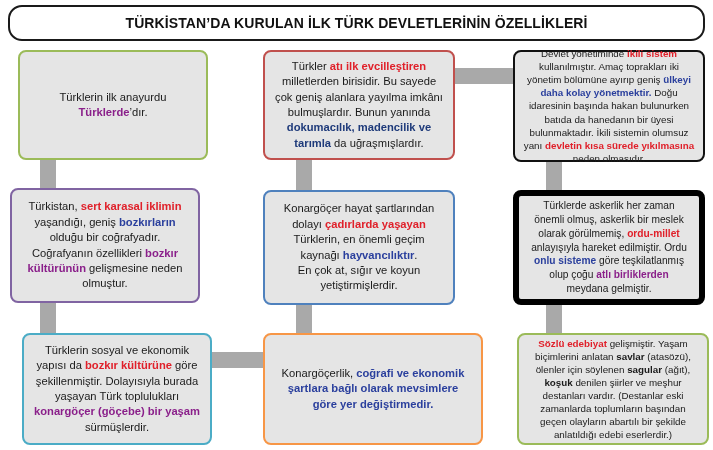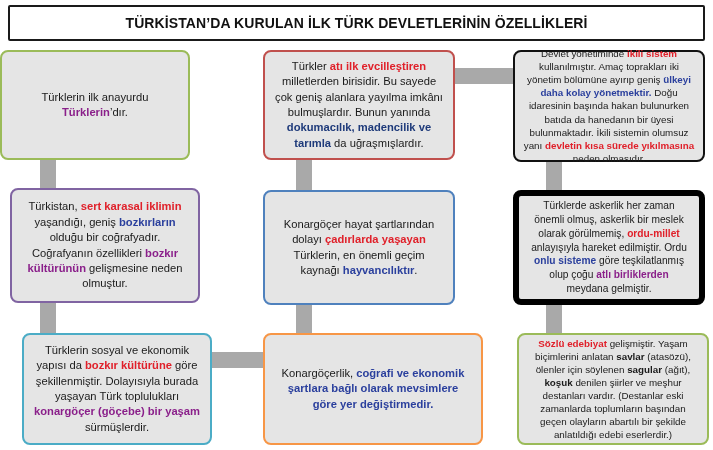--- a/index.html
+++ b/index.html
@@ -1,21 +1,21 @@
 <!DOCTYPE html>
 <html><head>
 <meta charset="utf-8">
 <style>
   * { box-sizing: border-box; margin: 0; padding: 0; }
   html, body { width: 713px; height: 450px; background: #ffffff; overflow: hidden; }
   body { position: relative; font-family: "Liberation Sans", "DejaVu Sans", sans-serif; color: #1a1a1a; }
 
   .title-bar {
     position: absolute; left: 8px; top: 5px; width: 697px; height: 36px;
-    border: 2px solid #1a1a1a; border-radius: 2px; background: #fff;
+    border: 2px solid #1a1a1a; border-radius: 14px; background: #fff;
     display: flex; align-items: center; justify-content: center;
     font-weight: bold; font-size: 14px; letter-spacing: 0.1px; color: #111;
   }
 
   .connector { position: absolute; background: #a9a9a9; }
 
   .box {
     position: absolute; background: #e5e5e5; border-radius: 8px;
     display: flex; align-items: center; justify-content: center; text-align: center;
     padding: 6px 10px; font-size: 11.2px; line-height: 1.38;
@@ -37,25 +37,25 @@
 
 <div class="connector" style="left:40px; top:160px; width:16px; height:30px;"></div>
 <div class="connector" style="left:40px; top:303px; width:16px; height:32px;"></div>
 <div class="connector" style="left:200px; top:352px; width:64px; height:16px;"></div>
 <div class="connector" style="left:296px; top:303px; width:16px; height:32px;"></div>
 <div class="connector" style="left:296px; top:160px; width:16px; height:30px;"></div>
 <div class="connector" style="left:455px; top:68px; width:60px; height:16px;"></div>
 <div class="connector" style="left:546px; top:162px; width:16px; height:28px;"></div>
 <div class="connector" style="left:546px; top:305px; width:16px; height:30px;"></div>
 
-<div class="box" style="left:0; top:50px; width:190px; height:110px; border:2px solid #9bbb59;">
+<div class="box" style="left:18px; top:50px; width:190px; height:110px; border:2px solid #9bbb59;">
   <div>
     <p>
       <span>Türklerin ilk anayurdu</span><br>
-      <span class="purple">Türklerin</span><span>’dır.</span>
+      <span class="purple">Türklerde</span><span>’dır.</span>
     </p>
   </div>
 </div>
 
 <div class="box" style="left:263px; top:50px; width:192px; height:110px; border:2px solid #c0504d; padding:6px 9px;">
   <p>
     <span>Türkler </span><span class="red">atı ilk evcilleştiren</span><span> milletlerden birisidir. Bu sayede çok geniş alanlara yayılma imkânı bulmuşlardır. Bunun yanında </span><span class="navy">dokumacılık, madencilik ve tarımla</span><span> da uğraşmışlardır.</span>
   </p>
 </div>
 
@@ -69,20 +69,21 @@
   <p>
     <span>Türkistan, </span><span class="red">sert karasal iklimin</span><span> yaşandığı, geniş </span><span class="blue">bozkırların</span><span> olduğu bir coğrafyadır. Coğrafyanın özellikleri </span><span class="purple">bozkır kültürünün</span><span> gelişmesine neden olmuştur.</span>
   </p>
 </div>
 
 <div class="box" style="left:263px; top:190px; width:192px; height:115px; border:2px solid #4f81bd;">
   <div>
     <p>
       <span>Konargöçer hayat şartlarından dolayı </span><span class="red">çadırlarda yaşayan</span><span> Türklerin, en önemli geçim kaynağı </span><span class="blue">hayvancılıktır</span><span>.</span>
     </p>
+    <p>En çok at, sığır ve koyun yetiştirmişlerdir.</p>
   </div>
 </div>
 
 <div class="box small2" style="left:513px; top:190px; width:192px; height:115px; border:6px solid #000000; padding:6px 8px;">
   <p>
     <span>Türklerde askerlik her zaman önemli olmuş, askerlik bir meslek olarak görülmemiş, </span><span class="red">ordu-millet</span><span> anlayışıyla hareket edilmiştir. Ordu </span><span class="blue">onlu sisteme</span><span> göre teşkilatlanmış olup çoğu </span><span class="purple">atlı birliklerden</span><span> meydana gelmiştir.</span>
   </p>
 </div>
 
 <div class="box" style="left:22px; top:333px; width:190px; height:112px; border:2px solid #4bacc6;">

